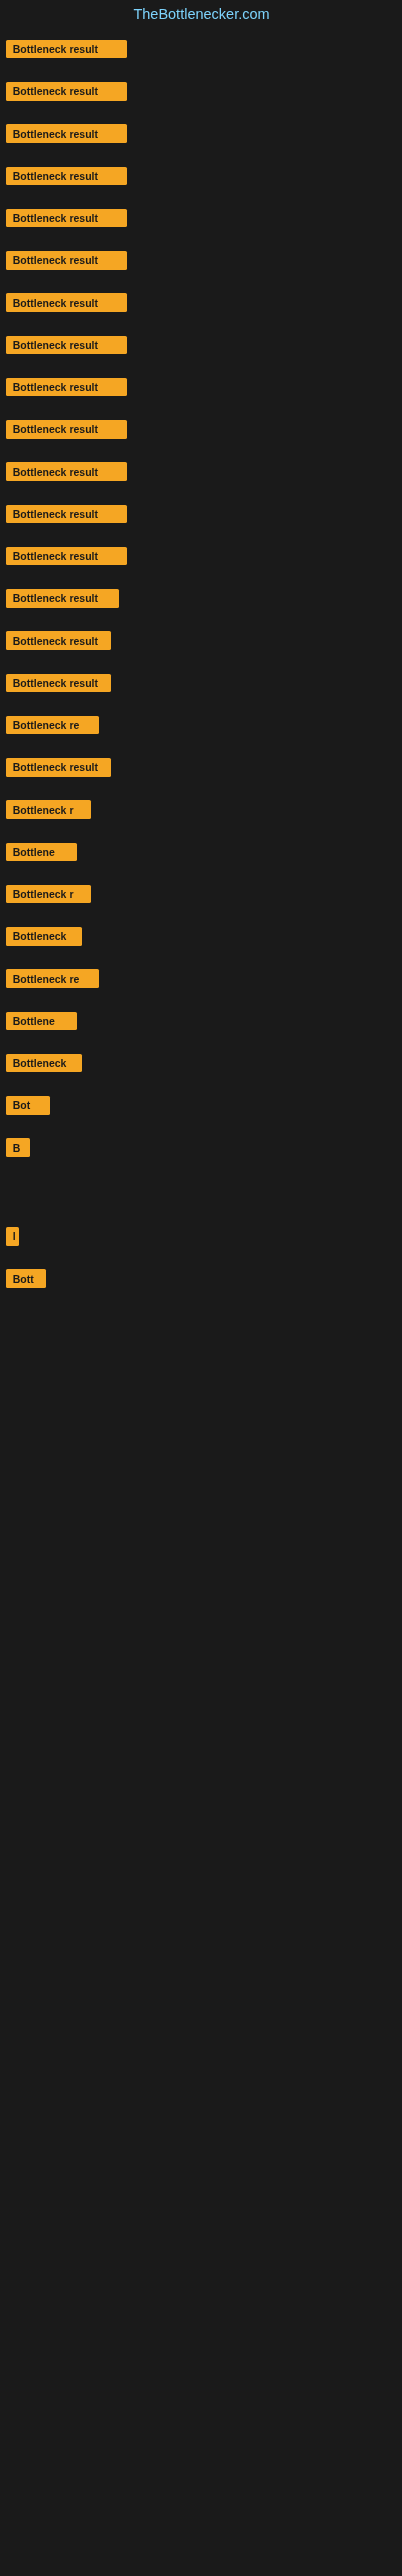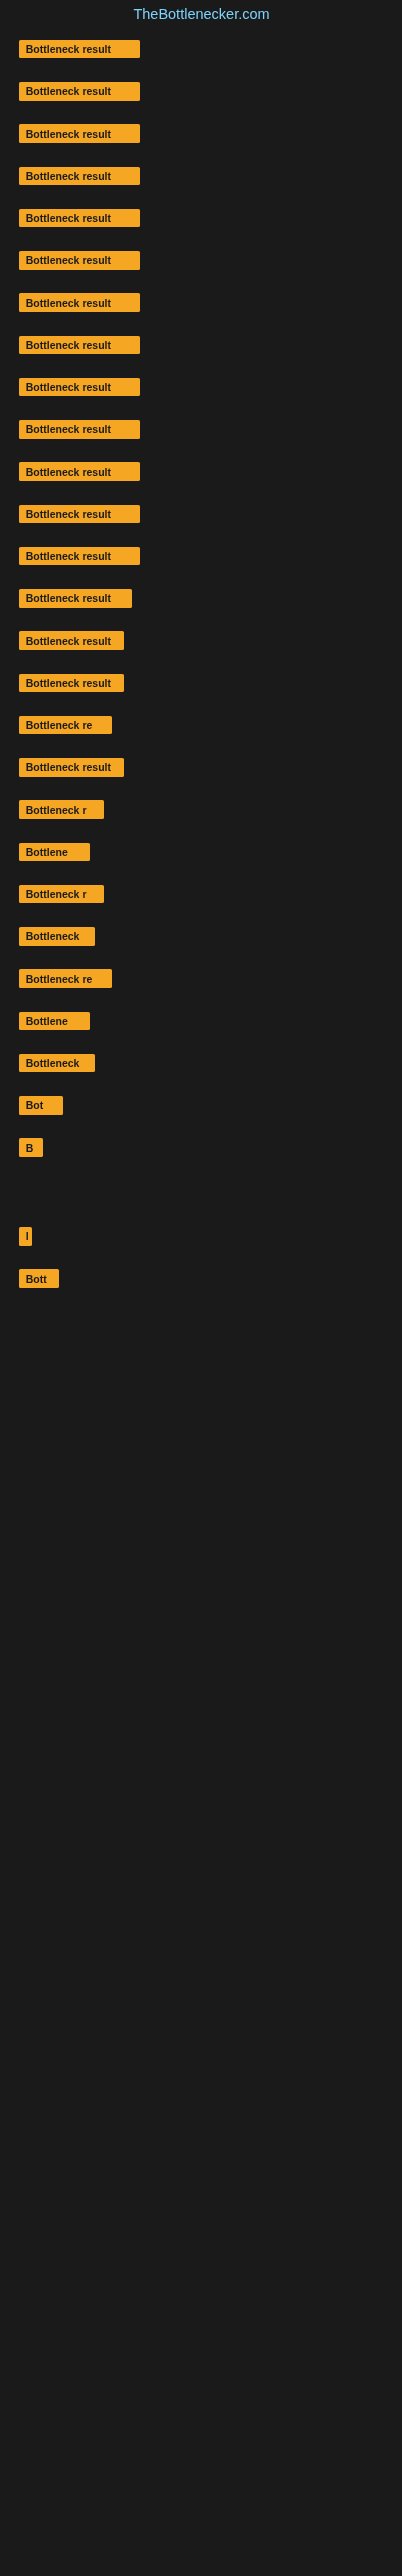--- a/index.html
+++ b/index.html
@@ -36,21 +36,20 @@
       font-size: 10.5px;
       font-weight: bold;
       padding: 3.2px 6.4px;
       border-radius: 1.6px;
       white-space: nowrap;
       overflow: hidden;
     }
 
     .items-container {
       padding: 8px 6.4px;
-      margin-left: 13px;
     }
   </style>
 </head>
 <body>
 
 <div class="site-title">TheBottlenecker.com</div>
 
 <div class="items-container">
 <div class="bottleneck-item"><div class="bottleneck-badge" style="max-width: 121px; width: 121px;">Bottleneck result</div></div>
     <div class="bottleneck-item"><div class="bottleneck-badge" style="max-width: 121px; width: 121px;">Bottleneck result</div></div>

